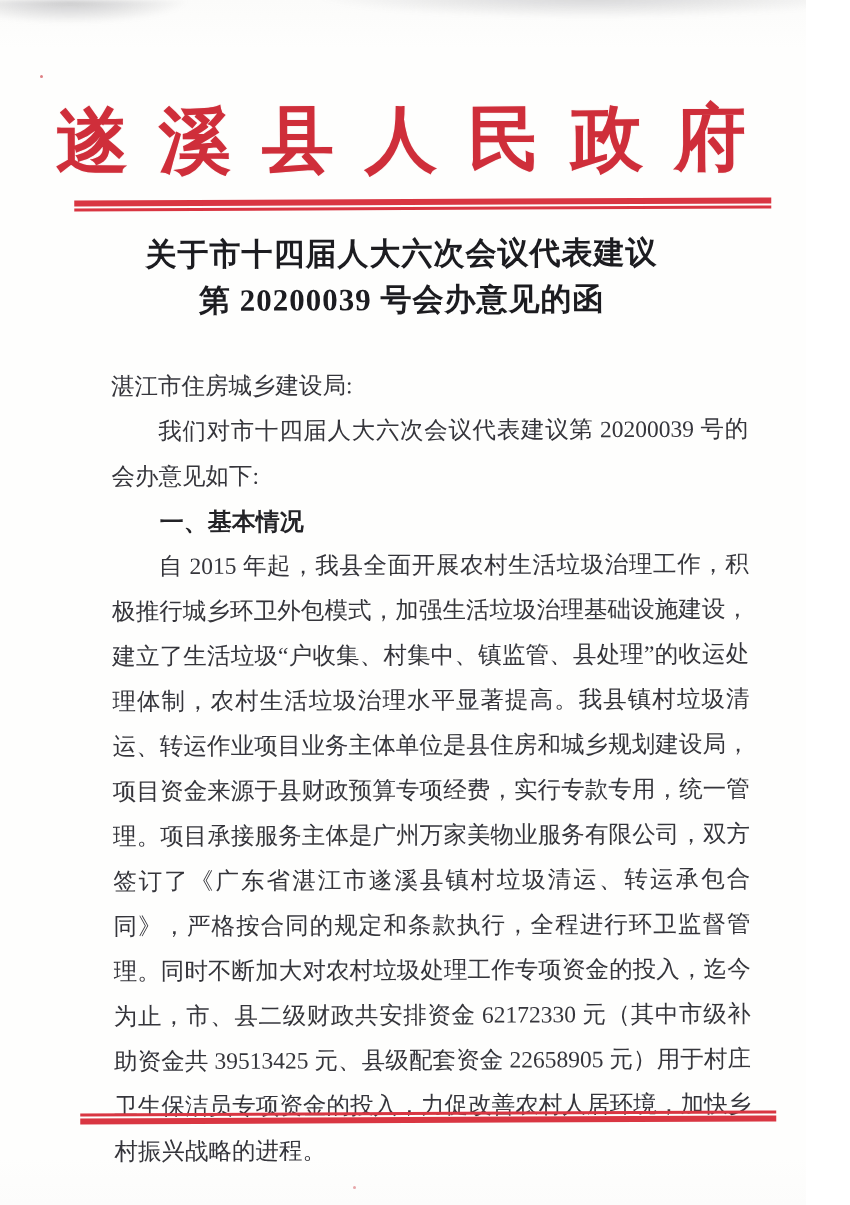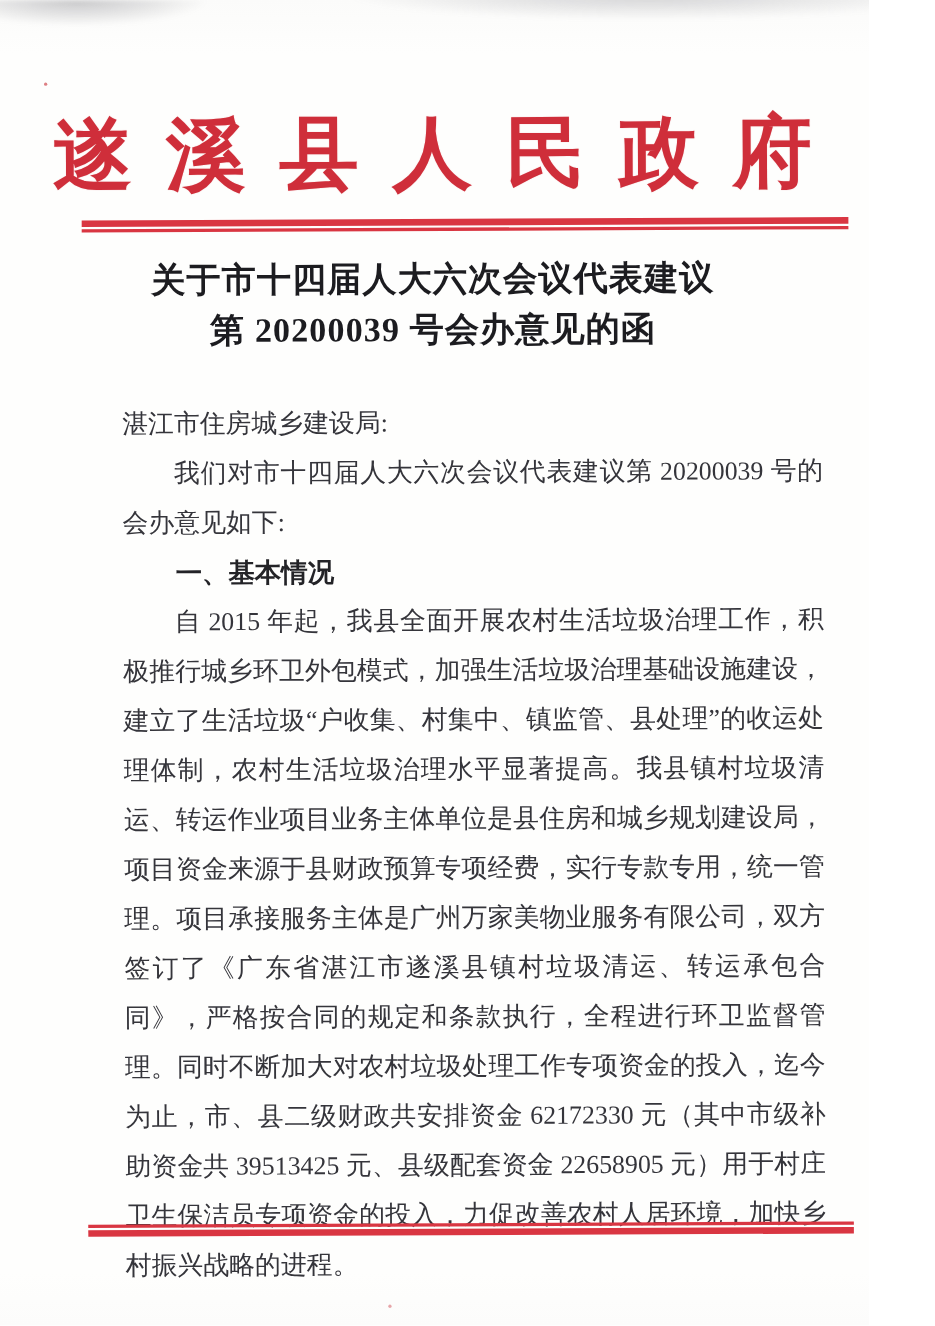--- a/index.html
+++ b/index.html
@@ -7,20 +7,21 @@
     padding: 0;
     background: #ffffff;
   }
   .page {
     position: relative;
     width: 790px;
     height: 1205px;
     background: linear-gradient(180deg, #fbfbfa 0%, #fefefd 4%, #fefefd 96%, #fcfcfb 100%);
     overflow: hidden;
     font-family: "Liberation Serif", "DejaVu Serif", serif;
+    padding-left: 16px;
   }
   .tilt {
     position: absolute;
     inset: 0;
     transform: rotate(-0.25deg);
     transform-origin: 50% 50%;
   }
   
   .letterhead {
     position: absolute;

